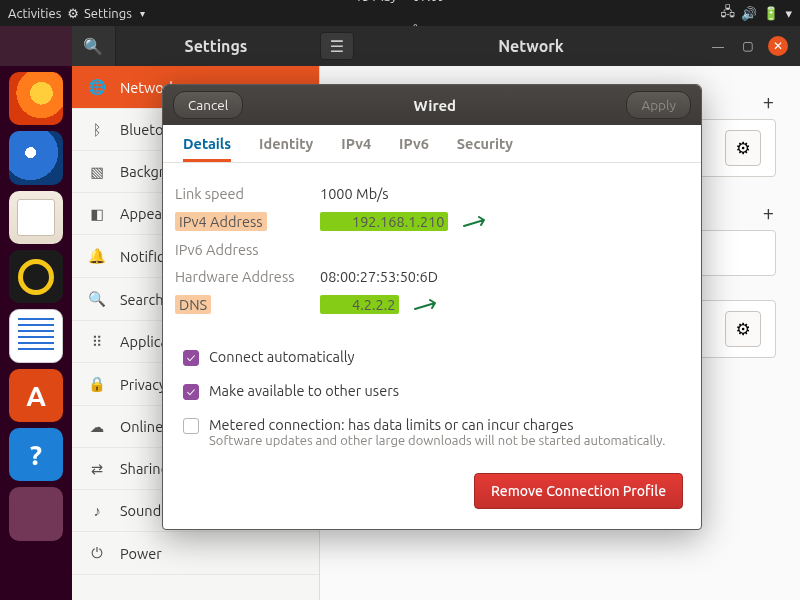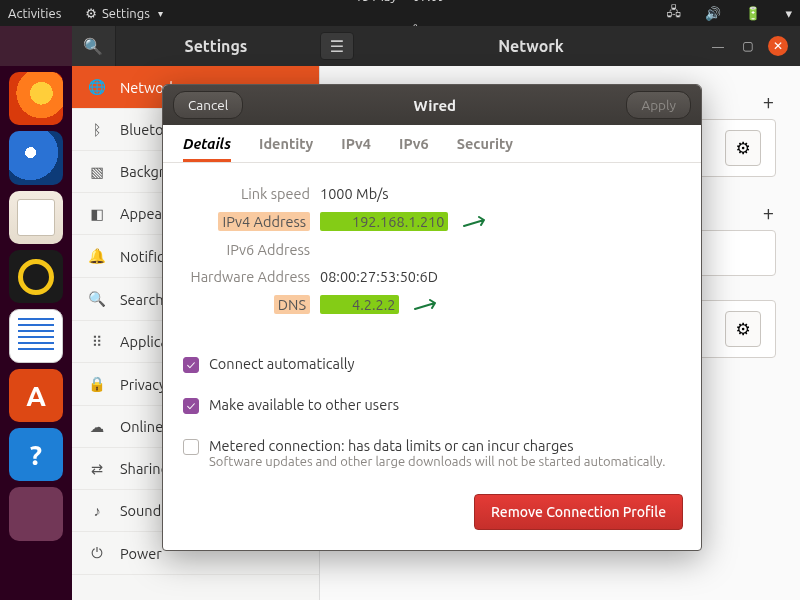--- a/index.html
+++ b/index.html
@@ -4,21 +4,21 @@
 <style>
   * { box-sizing: border-box; margin: 0; padding: 0; font-family: Ubuntu, "Segoe UI", sans-serif; }
   html, body { width: 800px; height: 600px; overflow: hidden; background: #fff; }
 
   
   .topbar {
     height: 26px; background: #1d1d1d; color: #ddd;
     display: flex; align-items: center; font-size: 13px; padding: 0 8px;
     justify-content: space-between;
   }
-  .topbar .left, .topbar .center, .topbar .right { display: flex; align-items: center; gap: 24px; }
+  .topbar .left, .topbar .center, .topbar .right { display: flex; align-items: center; gap: 6px; }
   .topbar .center { position: absolute; left: 50%; transform: translateX(-50%); gap: 20px; flex-direction: column; }
   .topbar .item { display: inline-flex; align-items: center; gap: 5px; }
   .chev-down::after { content: "▾"; font-size: 10px; margin-left: 3px; }
 
   
   .winrow { display: flex; height: 40px; }
   .dock-top-spacer { width: 72px; background:#411f32; }
   .winhdr {
     flex: 1; background: #2b2b2b; color: #ddd; display: flex; align-items: center;
     position: relative;
@@ -104,33 +104,33 @@
     border-radius:12px; padding:5px 14px; font-size:13.5px;
   }
   .dlg-btn.disabled { color:#8d8a86; }
   .dlg-title { color:#eee; font-weight:600; font-size:15px; }
 
   .dlg-tabs {
     display:flex; gap:28px; padding:10px 20px 0; border-bottom:1px solid #e3e0dd;
     font-size:14.5px; color:#8a8682; font-weight:600;
   }
   .dlg-tab { padding-bottom:10px; }
-  .dlg-tab.active { color:#000000; box-shadow: inset 0 -3px 0 #e95420; font-style: italic; }
+  .dlg-tab.active { color:#0369a1; box-shadow: inset 0 -3px 0 #e95420; }
 
   .dlg-body { padding:22px 20px 22px 12px; font-size:14.5px; color:#3a3a3a;}
   .det-row { display:flex; align-items:center; margin-bottom:10px; }
-  .det-label { width:145px; text-align:right; color:#8a8682; padding-right:10px; }
+  .det-label { width:145px; text-align:left; color:#8a8682; padding-right:10px; }
   .hl { background:#f9caa0; border-radius:2px; padding:1px 4px; color:#555;}
   .det-val.hl { background:#84cc16;padding-left:32px; }
   .arrow {
     display:inline-block; margin-left:14px; color:#1a7a3c;
   }
   .arrow svg{vertical-align:middle;}
 
-  .chk-row { display:flex; align-items:flex-start; gap:10px; margin:23px 0 4px 8px; }
+  .chk-row { display:flex; align-items:flex-start; gap:10px; margin:16px 0 4px 8px; }
   .chk { width:16px; height:16px; border-radius:3px; border:1px solid #b9b5b1; display:inline-flex; align-items:center; justify-content:center; flex:none; margin-top:2px;}
   .chk.on { background:#924C9D; border-color:#924C9D; color:#fff; font-size:12px; }
   .chk.on::after{content:"✓"; line-height:1;}
   .sub { font-size:13px; color:#8a8682; }
 
   .dlg-footer { display:flex; justify-content:flex-end; padding:0 18px 20px; }
   .danger {
     background: linear-gradient(#e43b36,#c52f2b); color:#fff; border:1px solid #a32824;
     border-radius:4px; padding:9px 16px; font-size:14px; font-weight:500;
   }

